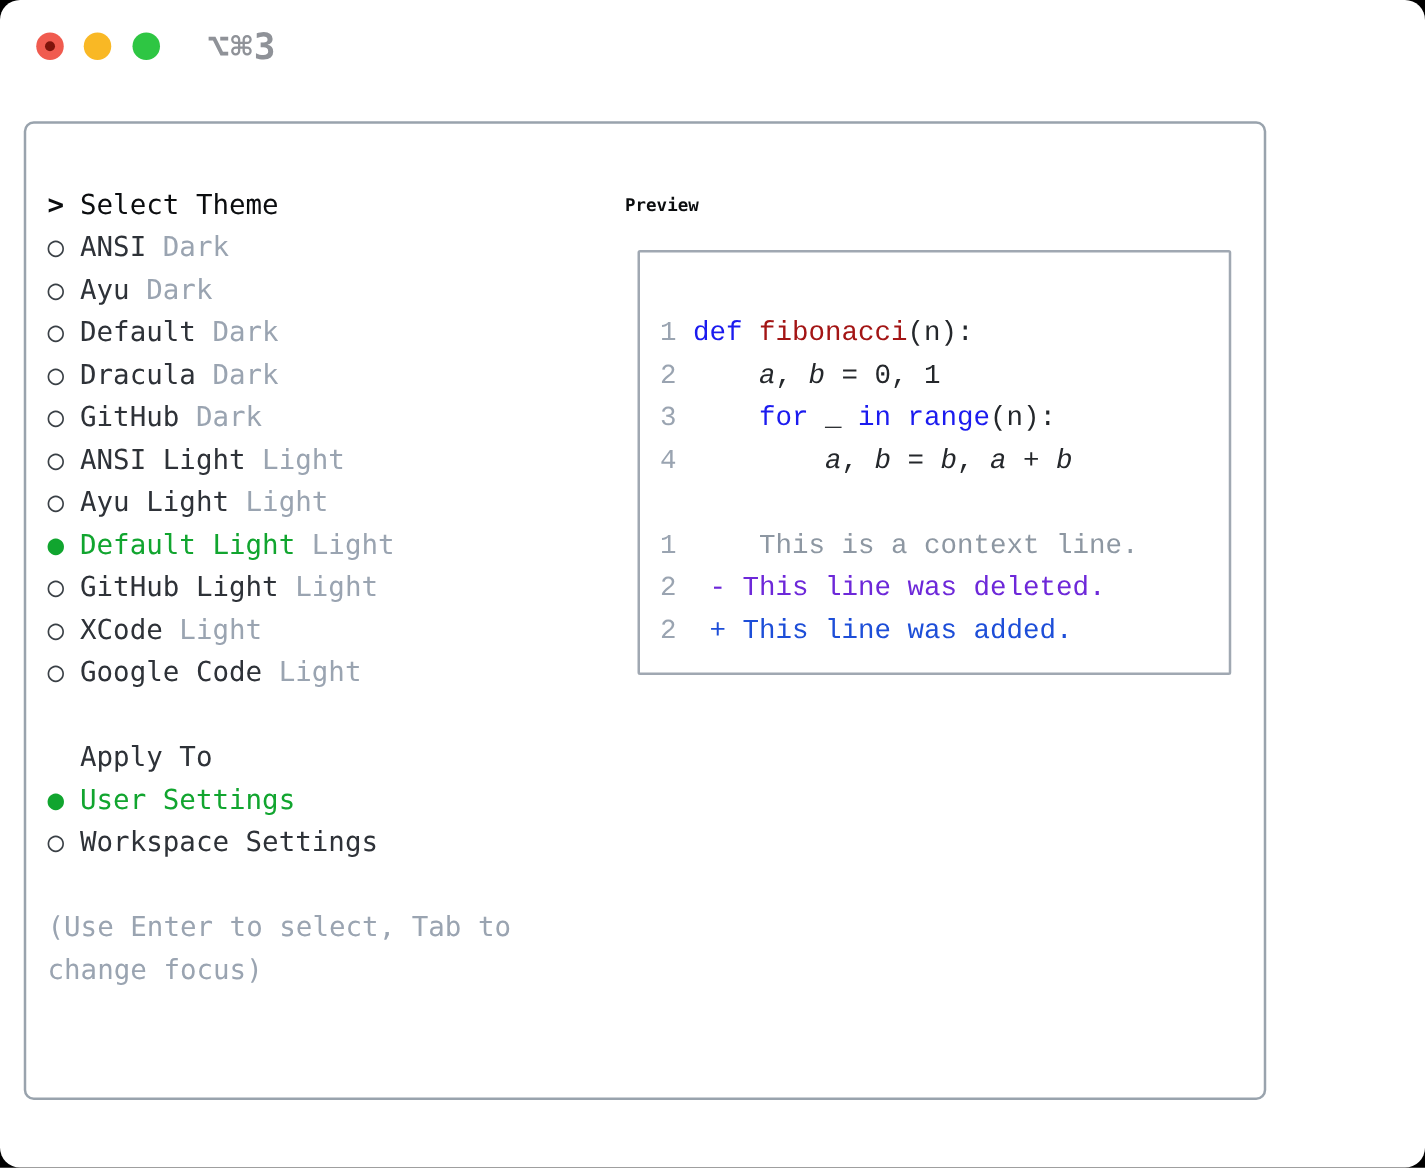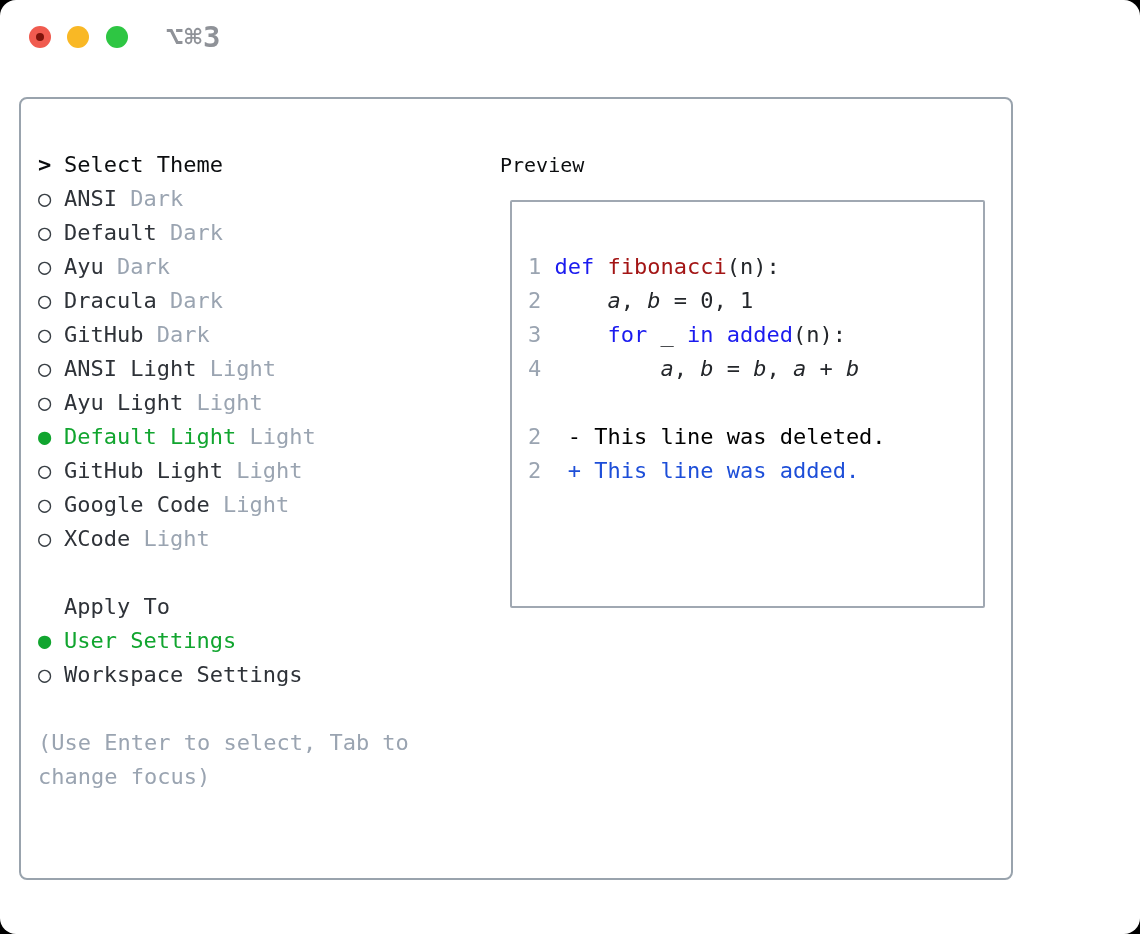--- a/index.html
+++ b/index.html
@@ -43,34 +43,34 @@
   .selected .marker, .selected .iname { color:#11a52f; }
   .blank { height:34px; }
   .help {
     width:406px; font-size:22px; line-height:34px; color:#9aa4b1;
     white-space:normal; word-break:normal;
   }
 
   
   .preview-title {
     position:absolute; left:500px; top:148px; height:34px; line-height:34px;
-    font-size:20px; font-weight:400; color:#0b0d0f;
+    font-size:14px; font-weight:700; color:#0b0d0f;
   }
   .preview-box {
-    position:absolute; left:510px; top:200px; width:475px; height:408px;
+    position:absolute; left:510px; top:200px; width:475px; height:340px;
     border:2px solid #a0a8b2; border-radius:2px; background:#fff;
-    padding:48px 0 0 16px; overflow:hidden;
+    padding:48px 0 0 16px; overflow:hidden;font-family:Liberation Mono, monospace;
   }
   .num { display:inline-block; width:2ch; color:#9aa4b1; }
   .tok-plain { color:#24272b; }
   .tok-kw { color:#1b1bef; }
   .tok-fn { color:#a31515; }
   .tok-var { color:#24272b; font-style:italic; }
   .dtext.context { color:#8d97a2; }
-  .dtext.deleted { color:#000000; }
+  .dtext.deleted { color:#6d28d9; }
   .dtext.added { color:#1d4ed8; }
 </style>
 </head>
 <body>
 
 <div class="window">
 
   <div class="titlebar">
     <div class="light light-close">
         <div class="dot"></div>
@@ -82,58 +82,59 @@
 
   <div class="main-box"></div>
 
   <div class="left-col">
 
     <div class="row hdr"><span class="marker">&gt;</span><span class="htitle">Select Theme</span></div>
 
     <div class="row theme-item"><span class="marker">○</span><span class="iname">ANSI</span><span class="ivariant">Dark</span></div>
 
 
+    <div class="row theme-item"><span class="marker">○</span><span class="iname">Ayu</span><span class="ivariant">Dark</span></div>
+
     <div class="row theme-item"><span class="marker">○</span><span class="iname">Default</span><span class="ivariant">Dark</span></div>
-
-    <div class="row theme-item"><span class="marker">○</span><span class="iname">Ayu</span><span class="ivariant">Dark</span></div>
 
     <div class="row theme-item"><span class="marker">○</span><span class="iname">Dracula</span><span class="ivariant">Dark</span></div>
 
     <div class="row theme-item"><span class="marker">○</span><span class="iname">GitHub</span><span class="ivariant">Dark</span></div>
 
     <div class="row theme-item"><span class="marker">○</span><span class="iname">ANSI Light</span><span class="ivariant">Light</span></div>
 
     <div class="row theme-item"><span class="marker">○</span><span class="iname">Ayu Light</span><span class="ivariant">Light</span></div>
 
     <div class="row theme-item selected"><span class="marker">●</span><span class="iname">Default Light</span><span class="ivariant">Light</span></div>
 
     <div class="row theme-item"><span class="marker">○</span><span class="iname">GitHub Light</span><span class="ivariant">Light</span></div>
 
+    <div class="row theme-item"><span class="marker">○</span><span class="iname">XCode</span><span class="ivariant">Light</span></div>
+
     <div class="row theme-item"><span class="marker">○</span><span class="iname">Google Code</span><span class="ivariant">Light</span></div>
-
-    <div class="row theme-item"><span class="marker">○</span><span class="iname">XCode</span><span class="ivariant">Light</span></div>
 
     <div class="blank"></div>
 
     <div class="row hdr"><span class="marker"></span><span class="iname">Apply To</span></div>
 
     <div class="row theme-item selected"><span class="marker">●</span><span class="iname">User Settings</span></div>
 
     <div class="row theme-item"><span class="marker">○</span><span class="iname">Workspace Settings</span></div>
 
     <div class="blank"></div>
 
     <div class="help">(Use Enter to select, Tab to change focus)</div>
   </div>
 
   <div class="preview-title">Preview</div>
 
   <div class="preview-box">
     <div class="row"><span class="num">1</span><span class="code"><span class="tok-kw">def</span><span class="tok-plain"> </span><span class="tok-fn">fibonacci</span><span class="tok-plain">(n):</span></span></div>
     <div class="row"><span class="num">2</span><span class="code"><span class="tok-plain">    </span><span class="tok-var">a</span><span class="tok-plain">, </span><span class="tok-var">b</span><span class="tok-plain"> = 0, 1</span></span></div>
-    <div class="row"><span class="num">3</span><span class="code"><span class="tok-plain">    </span><span class="tok-kw">for</span><span class="tok-plain"> _ </span><span class="tok-kw">in</span><span class="tok-plain"> </span><span class="tok-kw">added</span><span class="tok-plain">(n):</span></span></div>
+    <div class="row"><span class="num">3</span><span class="code"><span class="tok-plain">    </span><span class="tok-kw">for</span><span class="tok-plain"> _ </span><span class="tok-kw">in</span><span class="tok-plain"> </span><span class="tok-kw">range</span><span class="tok-plain">(n):</span></span></div>
     <div class="row"><span class="num">4</span><span class="code"><span class="tok-plain">        </span><span class="tok-var">a</span><span class="tok-plain">, </span><span class="tok-var">b</span><span class="tok-plain"> = </span><span class="tok-var">b</span><span class="tok-plain">, </span><span class="tok-var">a</span><span class="tok-plain"> + </span><span class="tok-var">b</span></span></div>
     <div class="blank"></div>
+    <div class="row"><span class="num">1</span><span class="dtext context">    This is a context line.</span></div>
     <div class="row"><span class="num">2</span><span class="dtext deleted"> - This line was deleted.</span></div>
     <div class="row"><span class="num">2</span><span class="dtext added"> + This line was added.</span></div>
   </div>
 
 </div>
 
 </body></html>

